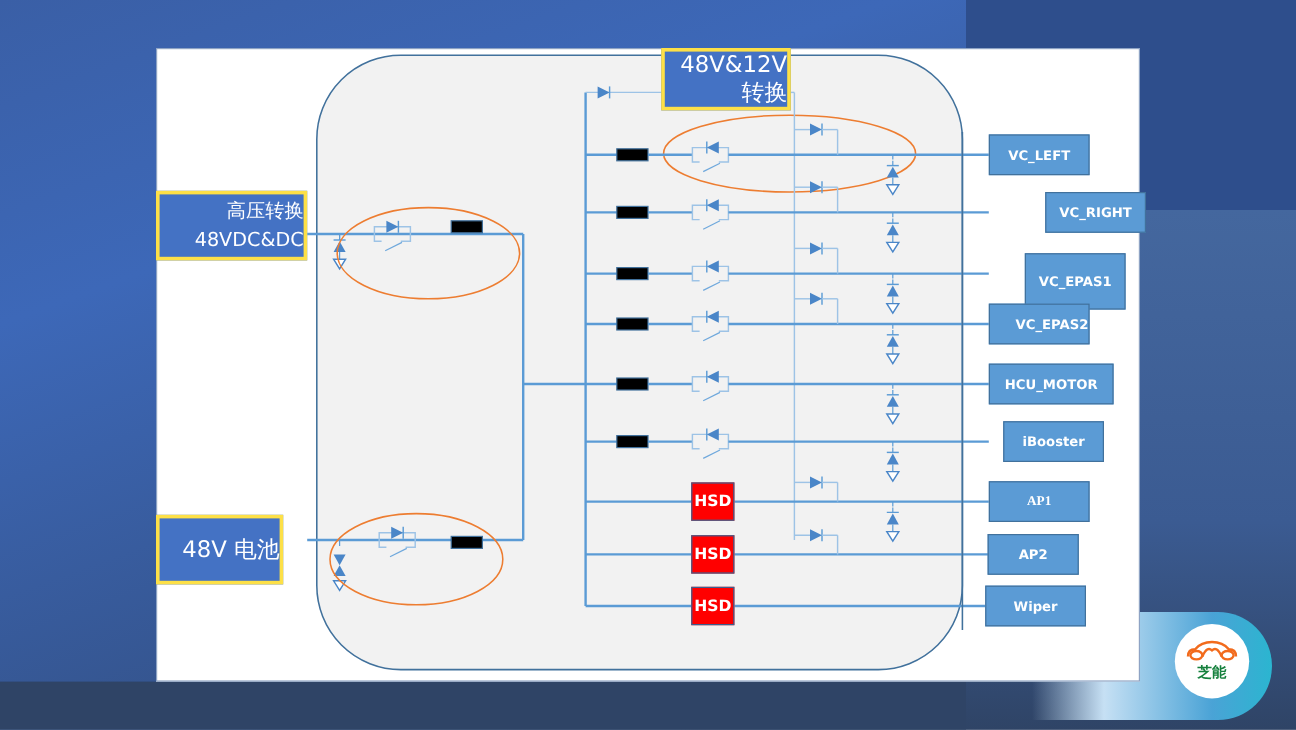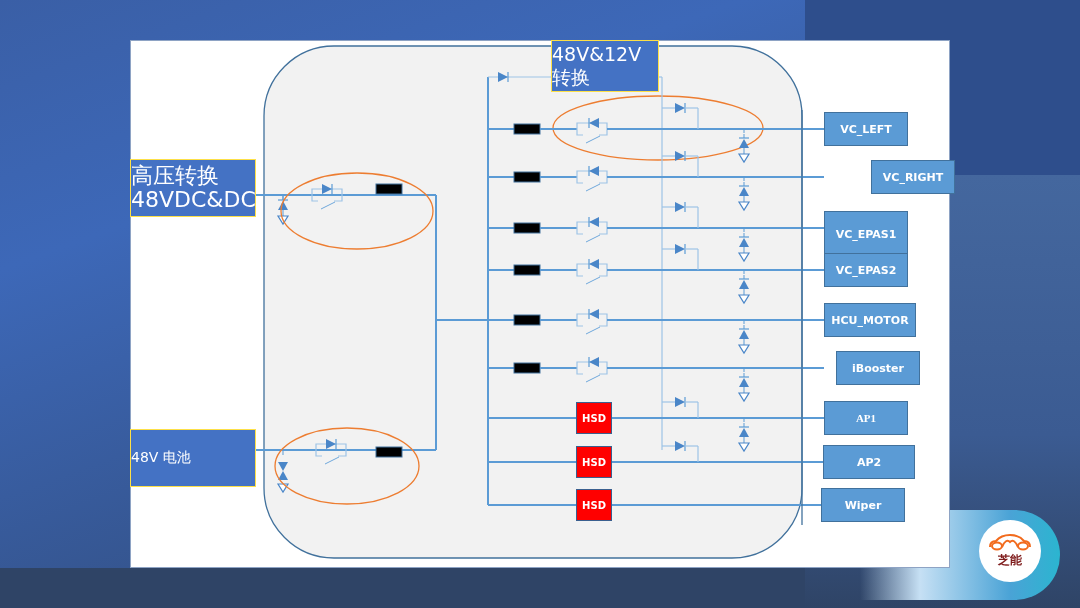--- a/index.html
+++ b/index.html
@@ -4,25 +4,25 @@
 <style>
   html,body{margin:0;padding:0;}
   body{width:1080px;height:608px;overflow:hidden;position:relative;font-family:"Liberation Sans","DejaVu Sans",sans-serif;background:#2f4466;}
   .bg-top{position:absolute;left:0;top:0;width:805px;height:608px;background:linear-gradient(160deg,#3a5fa6 0%,#3d68b8 30%,#35558f 70%,#2f4466 100%);}
   .bg-right{position:absolute;left:805px;top:0;width:275px;height:175px;background:#2e4e8c;}
   .bg-right2{position:absolute;left:805px;top:175px;width:275px;height:433px;background:linear-gradient(180deg,#44679e 0%,#3b5b92 60%,#2f4466 100%);}
   .bg-bottom{position:absolute;left:0;top:568px;width:805px;height:40px;background:#2f4466;}
   .panel{position:absolute;left:130px;top:40px;width:820px;height:528px;background:#ffffff;border:1px solid #8ea3c4;box-sizing:border-box;}
   .logo-band{position:absolute;left:860px;top:510px;width:200px;height:90px;border-radius:0 45px 45px 0;background:linear-gradient(90deg,rgba(255,255,255,0) 0%,#c6e0f4 30%,#4aa3d6 75%,#2bb5d0 100%);}
   .logo-circle{position:absolute;left:979px;top:520px;width:62px;height:62px;border-radius:50%;background:#fff;display:flex;flex-direction:column;align-items:center;justify-content:center;}
-  .logo-text{font-family:"DejaVu Sans",sans-serif;font-size:12px;font-weight:bold;color:#7f1d1d;margin-top:1px;}
+  .logo-text{font-family:"DejaVu Sans",sans-serif;font-size:12px;font-weight:bold;color:#15803d;margin-top:1px;}
   svg.diagram{position:absolute;left:0;top:0;}
-  .box-dark{position:absolute;background:#4472c4;border:1px solid #fde047;color:#fff;display:flex;flex-direction:column;align-items:flex-start;justify-content:center;text-align:center;box-sizing:border-box;font-family:"DejaVu Sans",sans-serif;}
+  .box-dark{position:absolute;background:#4472c4;border:3px solid #fde047;color:#fff;display:flex;flex-direction:column;align-items:flex-end;justify-content:center;text-align:center;box-sizing:border-box;font-family:"DejaVu Sans",sans-serif;}
   .box-load{position:absolute;background:#5b9bd5;border:1px solid #41719c;color:#fff;display:flex;align-items:center;justify-content:center;box-sizing:border-box;font-size:11px;font-weight:bold;font-family:"DejaVu Sans",sans-serif;}
-  .box-hsd{position:absolute;background:#ff0000;border:1px solid #3a5f8f;color:#fff;display:flex;align-items:center;justify-content:center;box-sizing:border-box;font-size:10px;font-weight:bold;font-family:"DejaVu Sans",sans-serif;width:36px;height:32px;}
+  .box-hsd{position:absolute;background:#ff0000;border:1px solid #3a5f8f;color:#fff;display:flex;align-items:center;justify-content:center;box-sizing:border-box;font-size:13px;font-weight:bold;font-family:"DejaVu Sans",sans-serif;width:36px;height:32px;}
 </style>
 </head>
 <body>
 
 <div class="bg-top"></div>
 <div class="bg-right"></div>
 <div class="bg-right2"></div>
 <div class="bg-bottom"></div>
 <div class="logo-band"></div>
 <div class="panel"></div>
@@ -194,55 +194,55 @@
       <polygon points="675,441 685,446 675,451" fill="#4a86c8"></polygon>
       <line x1="685" y1="441" x2="685" y2="451" stroke="#5b9bd5" stroke-width="1.2"></line>
       <line x1="685" y1="446" x2="698" y2="446" stroke="#9dc3e6" stroke-width="1.2"></line>
       <line x1="698" y1="446" x2="698" y2="462" stroke="#9dc3e6" stroke-width="1.2"></line>
       <line x1="488" y1="505" x2="576" y2="505" stroke="#5b9bd5" stroke-width="2"></line>
       <line x1="612" y1="505" x2="821" y2="505" stroke="#5b9bd5" stroke-width="2"></line>
       <line x1="802" y1="110" x2="802" y2="525" stroke="#41719c" stroke-width="1.3"></line>
     </g>
 </svg>
 
-<div class="box-dark" style="left:130px;top:159px;width:126px;height:58px;font-size:22px;line-height:24px;">
+<div class="box-dark" style="left:130px;top:159px;width:126px;height:58px;font-size:16px;line-height:24px;">
   <span>高压转换</span>
   <span>48VDC&amp;DC</span>
 </div>
-<div class="box-dark" style="left:130px;top:429px;width:126px;height:58px;font-size:14px;">
+<div class="box-dark" style="left:130px;top:429px;width:106px;height:58px;font-size:19px;">
   <span>48V 电池</span>
 </div>
 <div class="box-dark" style="left:551px;top:40px;width:108px;height:52px;font-size:19px;line-height:23px;">
   <span>48V&amp;12V</span>
   <span>转换</span>
 </div>
 
 <div id="loads">
     <div class="box-load" style="left: 824px; top: 112px; width: 84px; height: 34px;">
       <span>VC_LEFT</span>
     </div>
     <div class="box-load" style="left: 824px; top: 160px; width: 84px; height: 34px; margin-left: 47px;">
       <span>VC_RIGHT</span>
     </div>
-    <div class="box-load" style="left: 824px; top: 211px; width: 84px; height: 47px;">
+    <div class="box-load" style="left: 854px; top: 211px; width: 84px; height: 47px;">
       <span>VC_EPAS1</span>
     </div>
-    <div class="box-load" style="left: 824px; top: 253px; width: 84px; height: 34px;">
+    <div class="box-load" style="left: 824px; top: 253px; width: 84px; height: 34px; justify-content: flex-end;">
       <span>VC_EPAS2</span>
     </div>
-    <div class="box-load" style="left: 824px; top: 303px; width: 92px; height: 34px;">
+    <div class="box-load" style="left: 824px; top: 303px; width: 104px; height: 34px;">
       <span>HCU_MOTOR</span>
     </div>
     <div class="box-load" style="left: 824px; top: 351px; width: 84px; height: 34px; margin-left: 12px;">
       <span>iBooster</span>
     </div>
     <div class="box-load" style="left: 824px; top: 401px; width: 84px; height: 34px; font-family: Liberation Serif, serif;">
       <span>AP1</span>
     </div>
-    <div class="box-load" style="left: 823px; top: 445px; width: 92px; height: 34px;">
+    <div class="box-load" style="left: 823px; top: 445px; width: 76px; height: 34px;">
       <span>AP2</span>
     </div>
     <div class="box-load" style="left: 821px; top: 488px; width: 84px; height: 34px;">
       <span>Wiper</span>
     </div>
   </div>
 <div id="hsds">
     <div class="box-hsd" style="left: 576px; top: 402px;">
       <span>HSD</span>
     </div>

